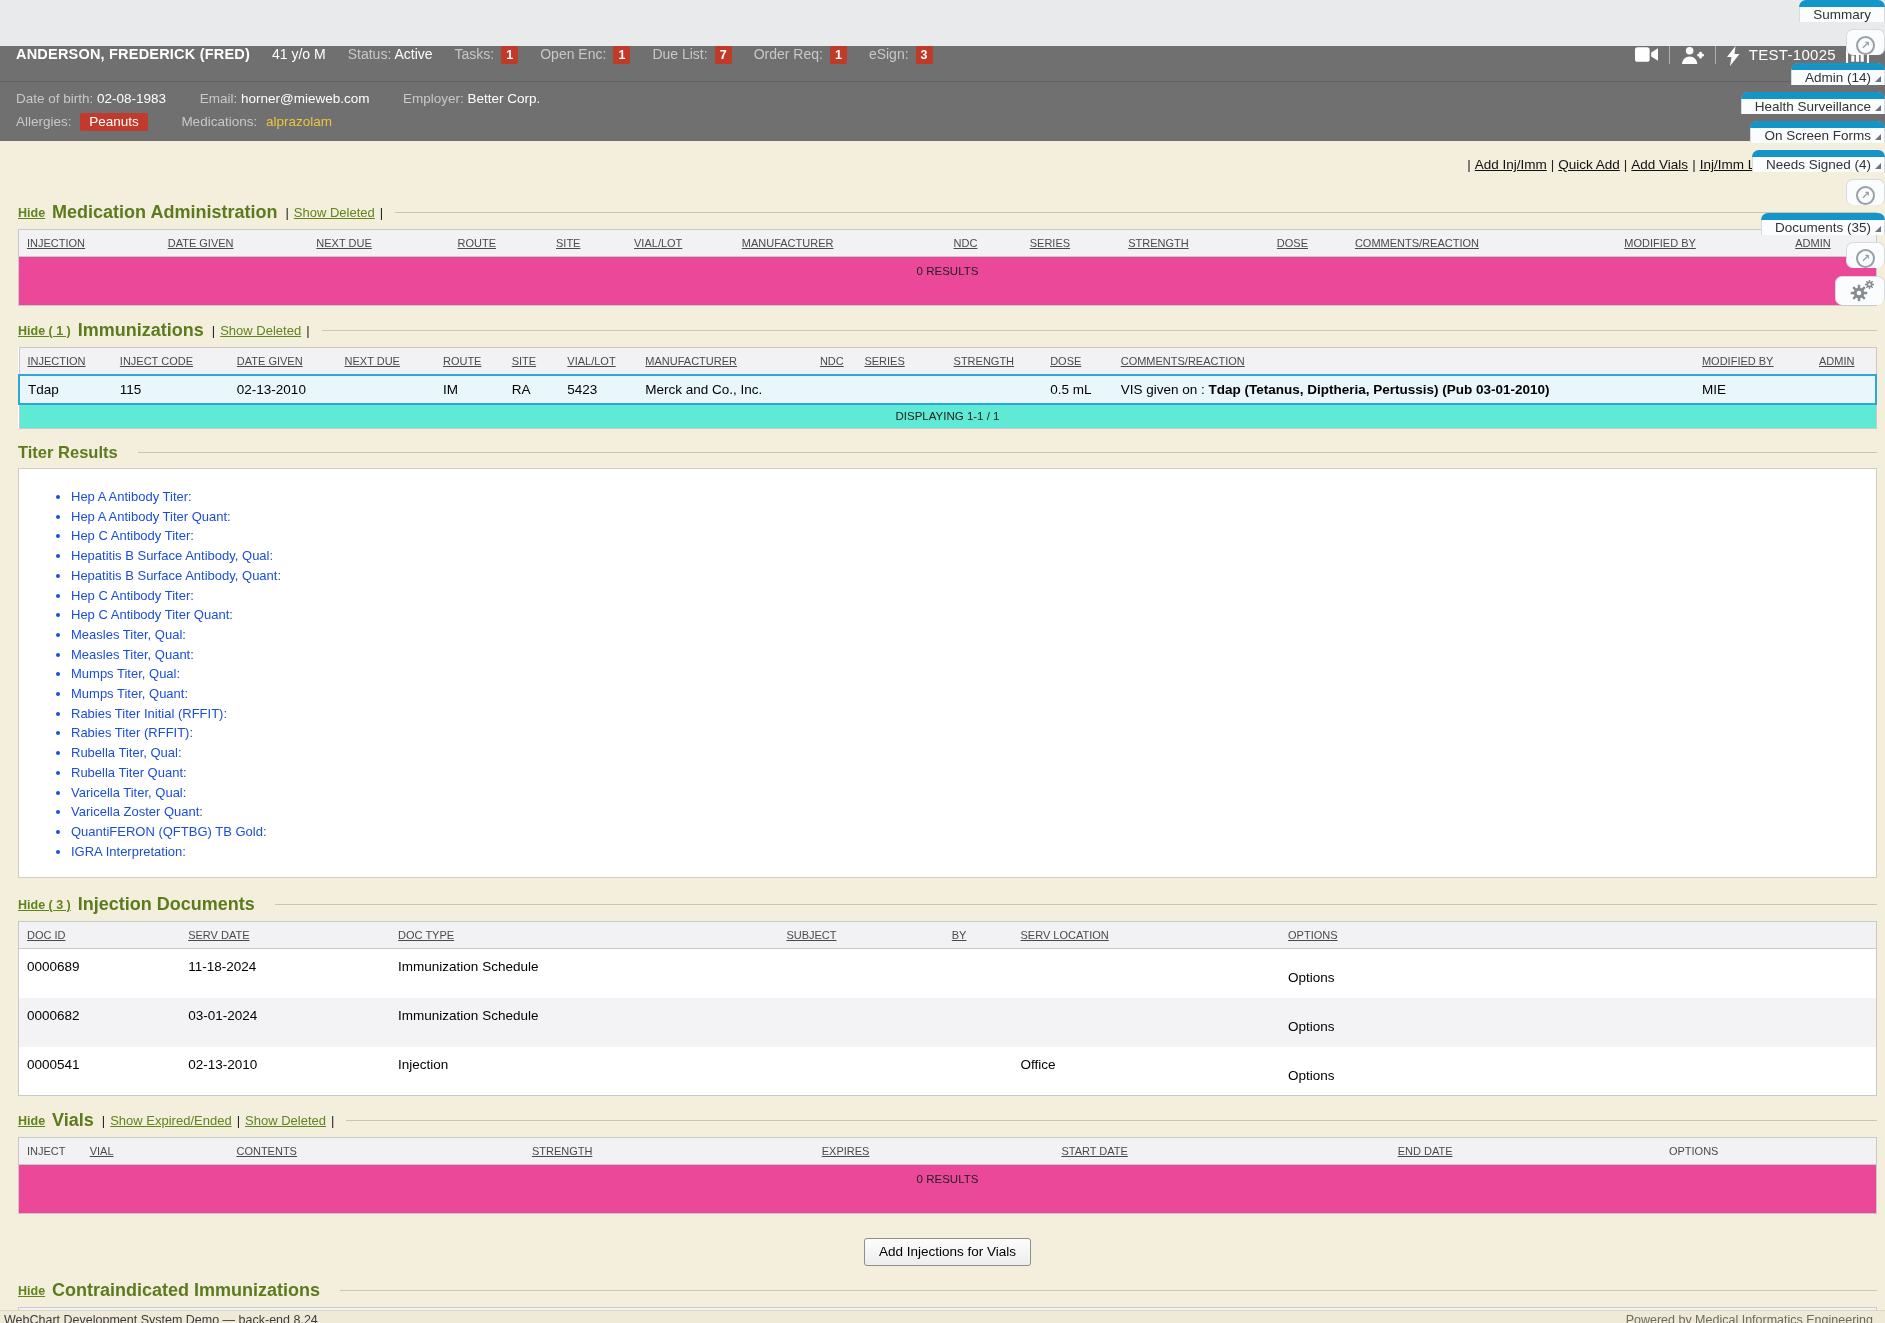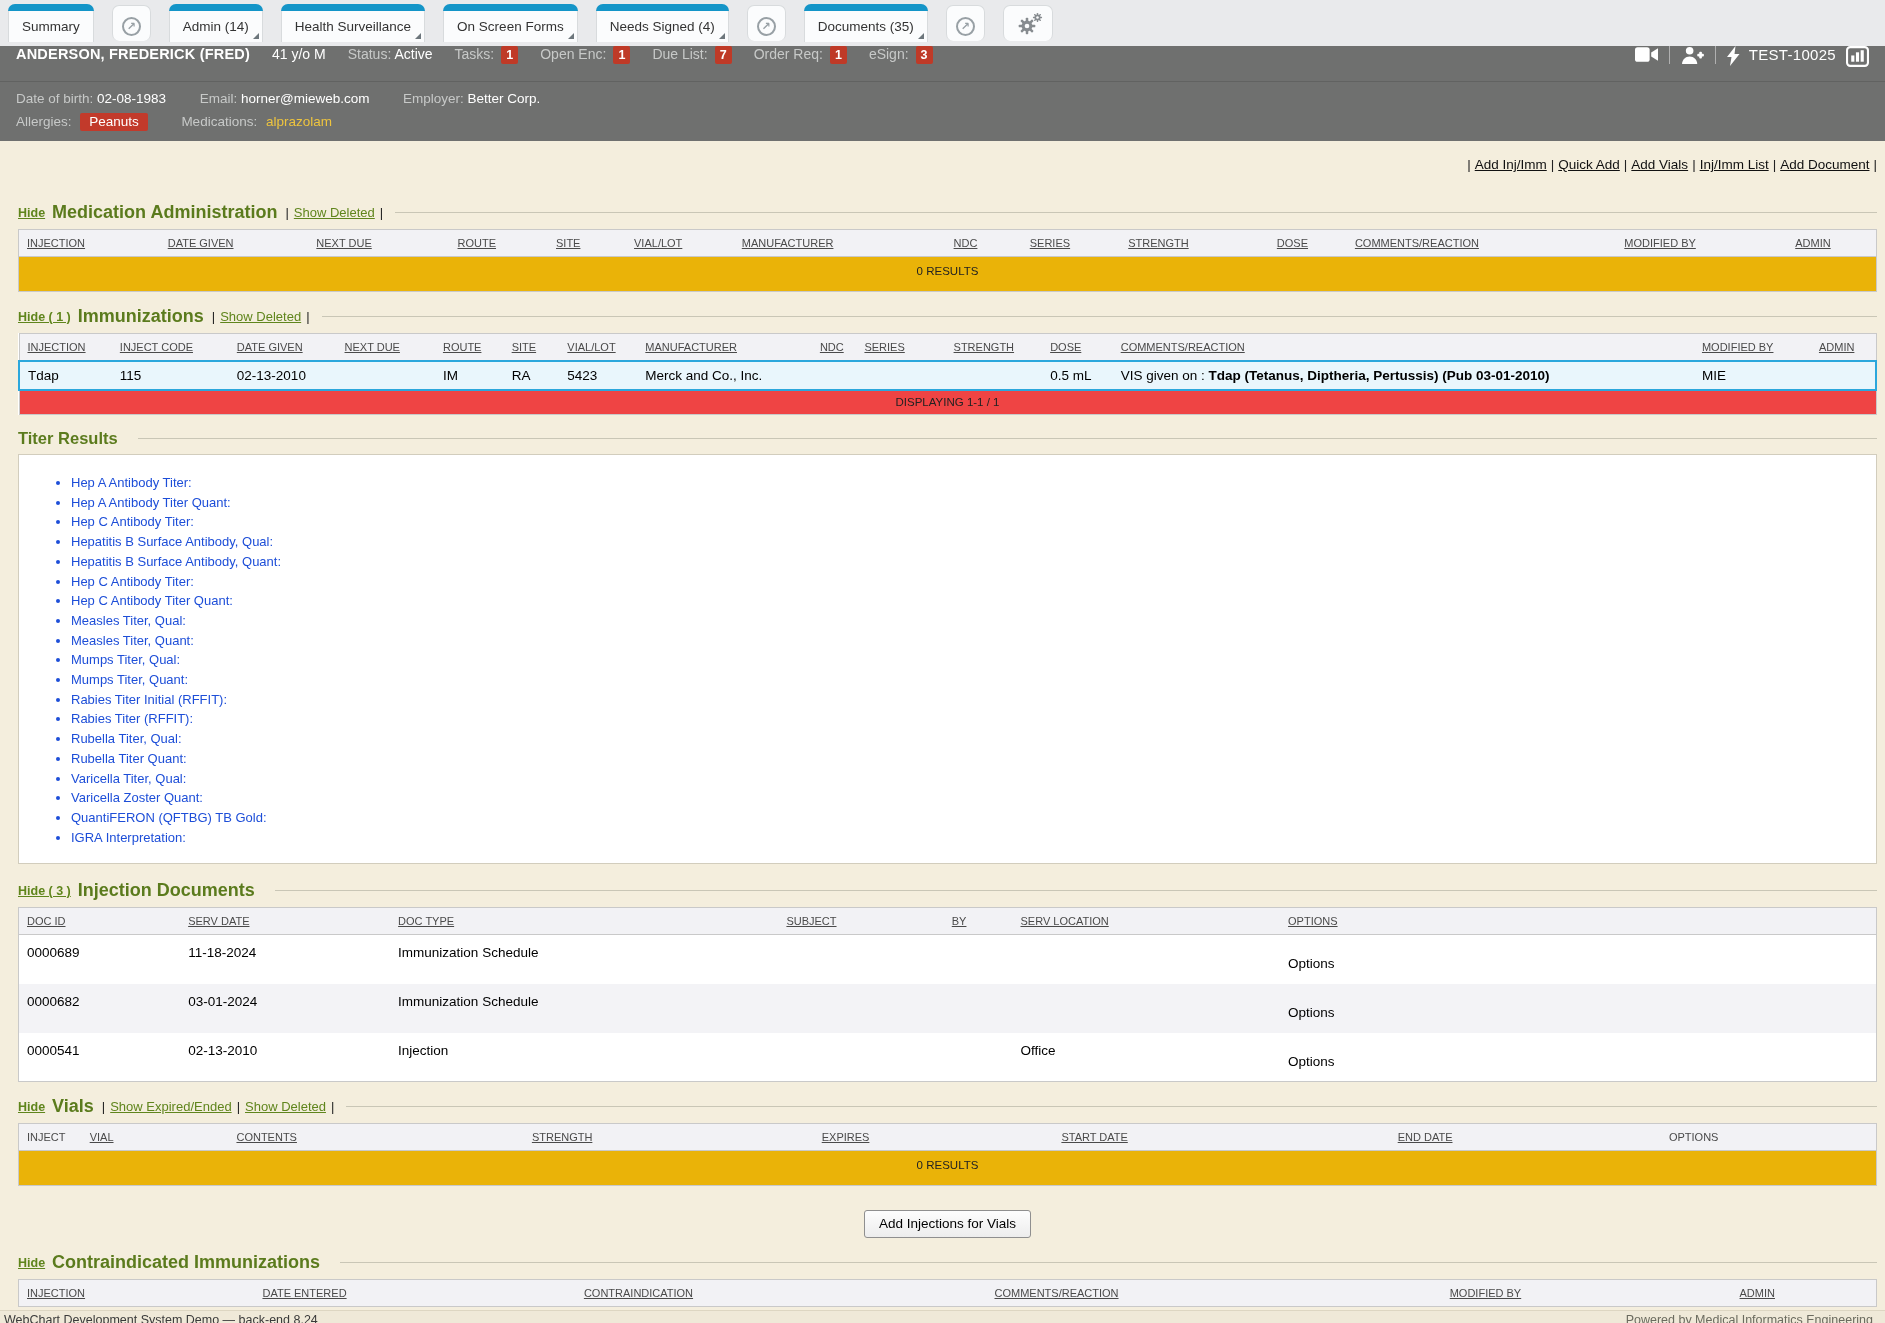--- a/index.html
+++ b/index.html
@@ -5,21 +5,21 @@
   * { box-sizing: border-box; }
   html,body { margin:0; padding:0; }
   body {
     width:1885px; height:1323px; overflow:hidden; position:relative;
     font-family:"Liberation Sans","DejaVu Sans",sans-serif;
     background:#f4eedd;
   }
   
   .tabbar{
     height:46px; background:#e9eaec; display:flex; align-items:flex-end;
-    padding:0 0 4px 8px; gap:18px;
+    padding:0 0 4px 8px; gap:7px;flex-direction:column;
   }
   .tab{
     position:relative; height:38px; background:#fbfcfd;
     border:1px solid #d8dbdd; border-bottom:none;
     border-radius:8px 8px 0 0; display:flex; align-items:center;
     padding:6px 13px 0 13px; font-size:13.5px; color:#333; white-space:nowrap;
     cursor:pointer;
   }
   .tab::before{
     content:""; position:absolute; top:-1px; left:-1px; right:-1px; height:7px;
@@ -88,25 +88,25 @@
     border:1px solid #c9c9c9; table-layout:fixed; margin-bottom:14px;
   }
   table.tbl th{
     background:#f2f2f5; font-size:11px; font-weight:normal; color:#4a4a4a;
     text-align:left; padding:7px 4px 7px 8px; border-bottom:1px solid #c9c9c9;
     text-decoration:underline; white-space:nowrap; overflow:visible; cursor:pointer;
   }
   table.tbl th.nosort{ text-decoration:none; cursor:default; }
   table.tbl td{ font-size:13.5px; color:#000; padding:6px 4px 6px 8px; white-space:nowrap; overflow:hidden; }
   tr.empty-row td{
-    background:#eab308; text-align:center; font-size:11.5px; color:#222;
-    padding:8px 0 14px 0;
+    background:#ec4899; text-align:center; font-size:11.5px; color:#222;
+    padding:8px 0 28px 0;
   }
   tr.disp-row td{
-    background:#ef4444; border-top:1px solid #dadada; text-align:center;
+    background:#5eead4; border-top:1px solid #dadada; text-align:center;
     font-size:11.5px; color:#222; padding:5px 0 6px 0;
   }
   tr.hl td{
     background:#e9f6fc; border-top:2px solid #2ba7dc; border-bottom:2px solid #2ba7dc;
   }
   tr.hl td:first-child{ border-left:2px solid #2ba7dc; }
   tr.hl td:last-child{ border-right:2px solid #2ba7dc; }
   .cbold{ font-weight:bold; }
 
   

